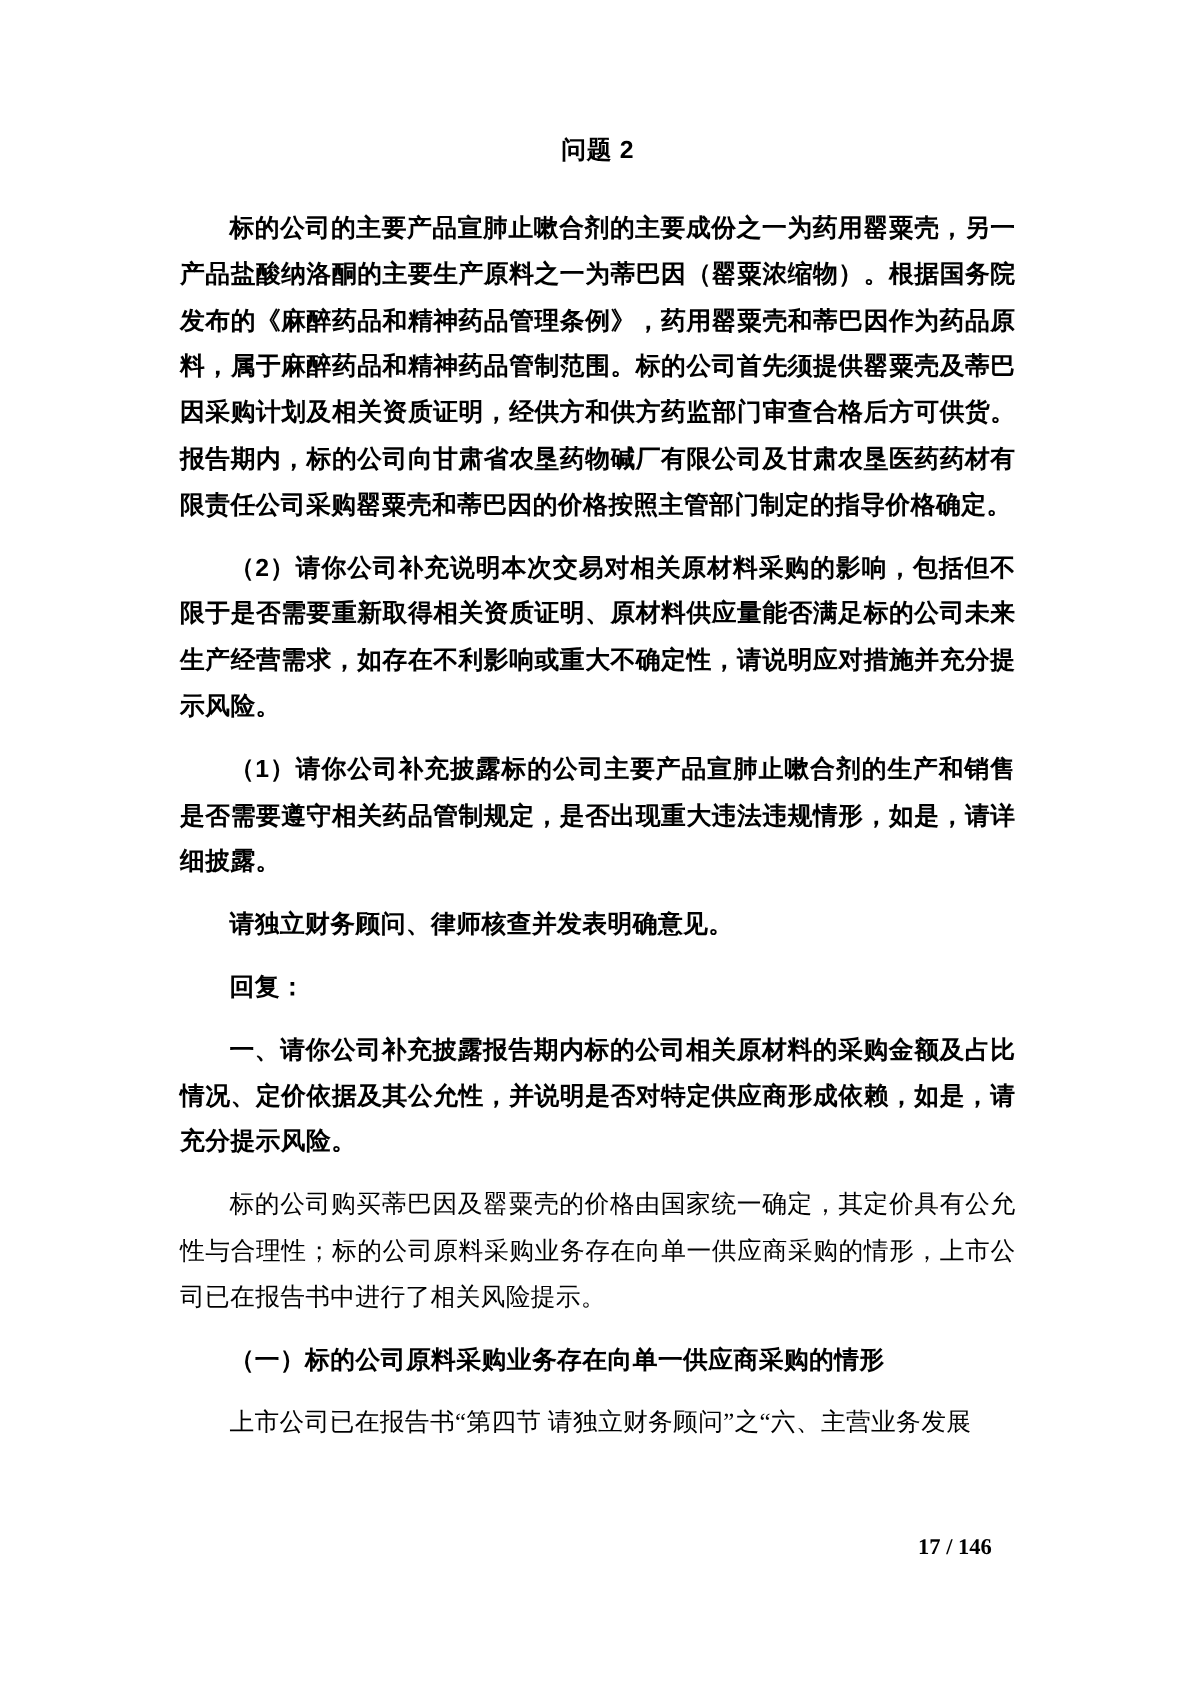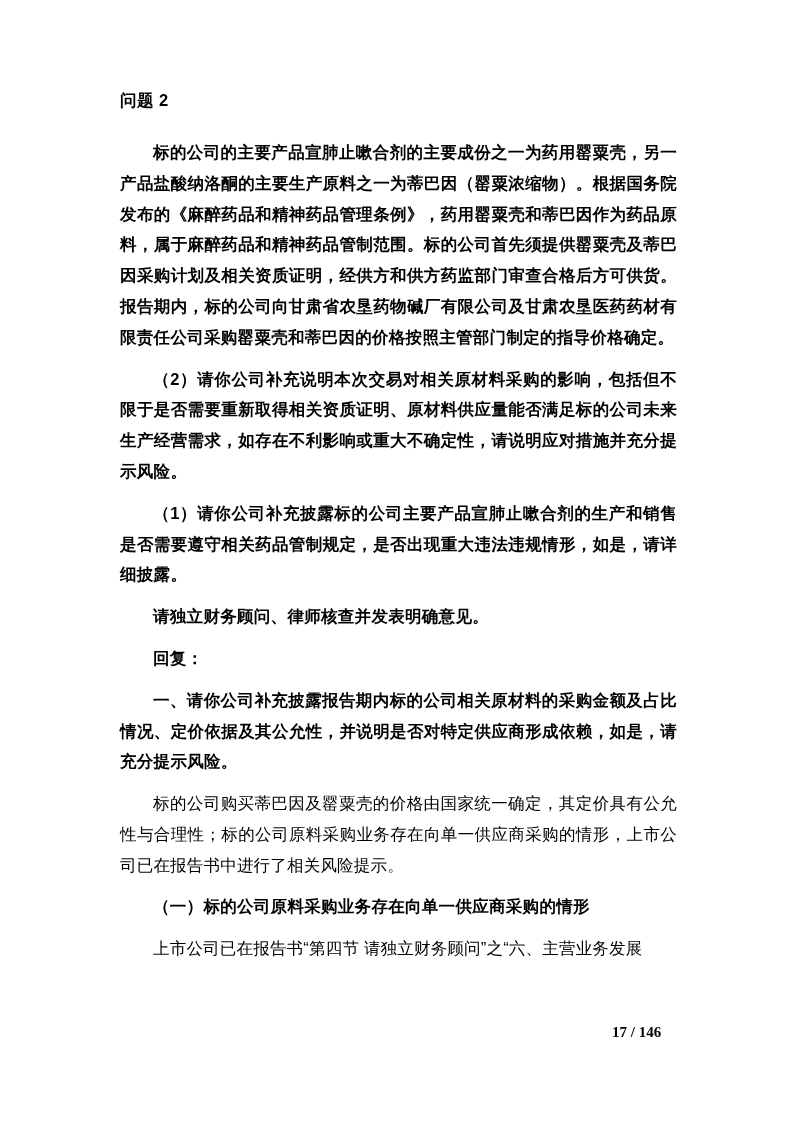--- a/index.html
+++ b/index.html
@@ -20,36 +20,37 @@
     top: 85px;
     width: 557px;
   }
   .doc-heading {
     font-family: "Liberation Sans", sans-serif;
     font-weight: 700;
     font-size: 16.5px;
     line-height: 31px;
     margin: 0 0 21px 0;
     letter-spacing: 0.5px;
+    text-align: center;
   }
   p.para {
     margin: 0 0 11px 0;
     font-size: 16.5px;
     line-height: 30.8px;
     text-align: justify;
     text-indent: 33px;
     word-break: break-all;
   }
   .bold-sans {
     font-family: "Liberation Sans", sans-serif;
     font-weight: 700;
     letter-spacing: 0.3px;
   }
   .serif {
-    font-family: Liberation Sans, sans-serif;
+    font-family: Liberation Serif, serif;
     font-weight: 400;
     letter-spacing: 0.2px;
   }
   .serif-bold {
     font-family: "Liberation Serif", serif;
     font-weight: 700;
     letter-spacing: 0.3px;
   }
   .footer {
     position: absolute;

